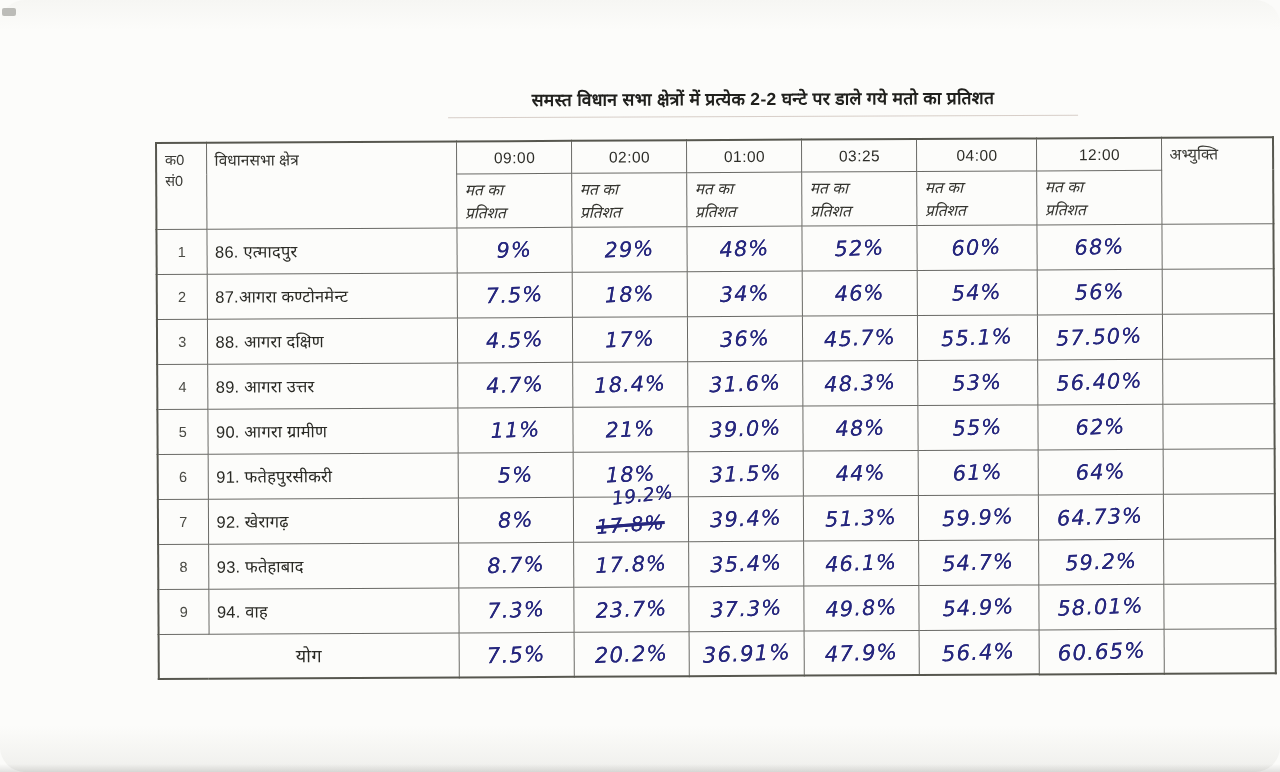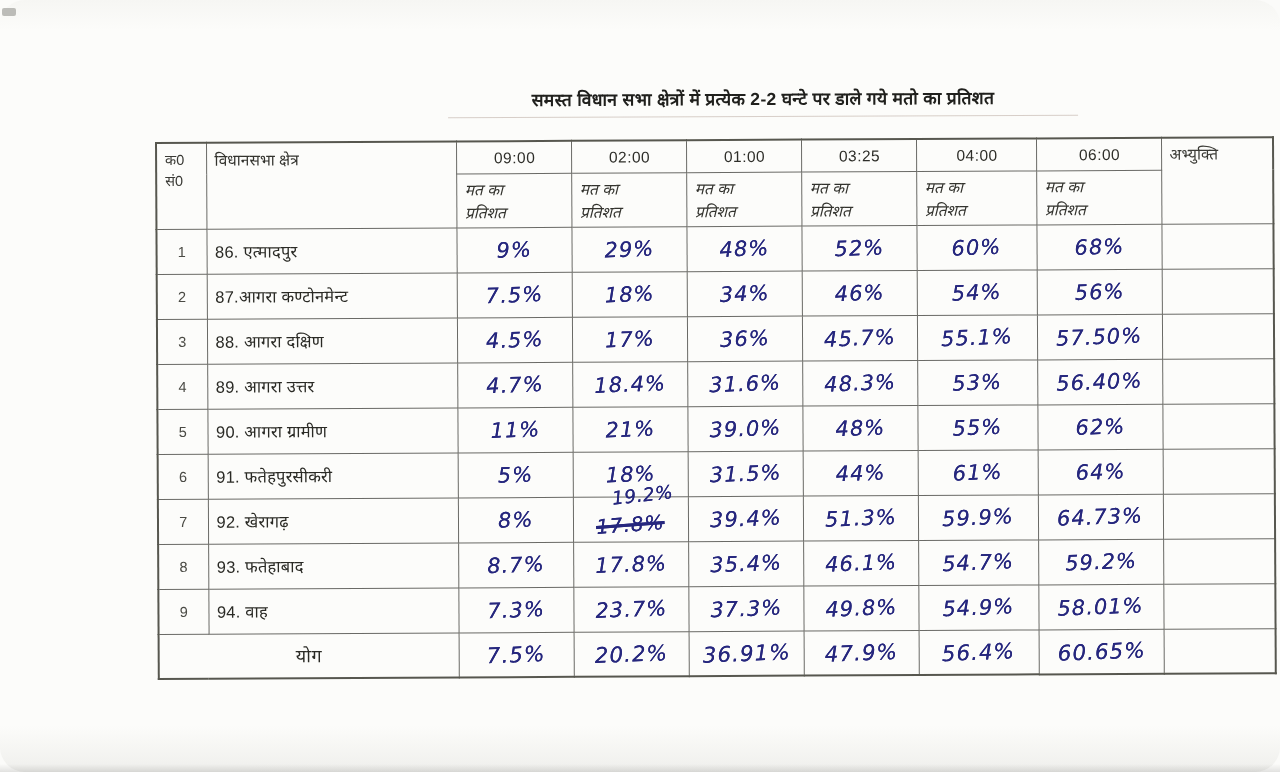--- a/index.html
+++ b/index.html
@@ -156,21 +156,21 @@
           <th rowspan="2" class="serial-h">
             <span>क0</span><br>
             <span>सं0</span>
           </th>
           <th rowspan="2" class="const-h">विधानसभा क्षेत्र</th>
           <th class="time-h">09:00</th>
           <th class="time-h">02:00</th>
           <th class="time-h">01:00</th>
           <th class="time-h">03:25</th>
           <th class="time-h">04:00</th>
-          <th class="time-h">06:00</th>
+          <th class="time-h">12:00</th>
           <th rowspan="2" class="remarks-h">अभ्युक्ति</th>
         </tr>
         <tr>
           <th class="sub-h">
               <span class="sub-inner">मत का प्रतिशत</span>
             </th>
           <th class="sub-h">
               <span class="sub-inner">मत का प्रतिशत</span>
             </th>
           <th class="sub-h">

